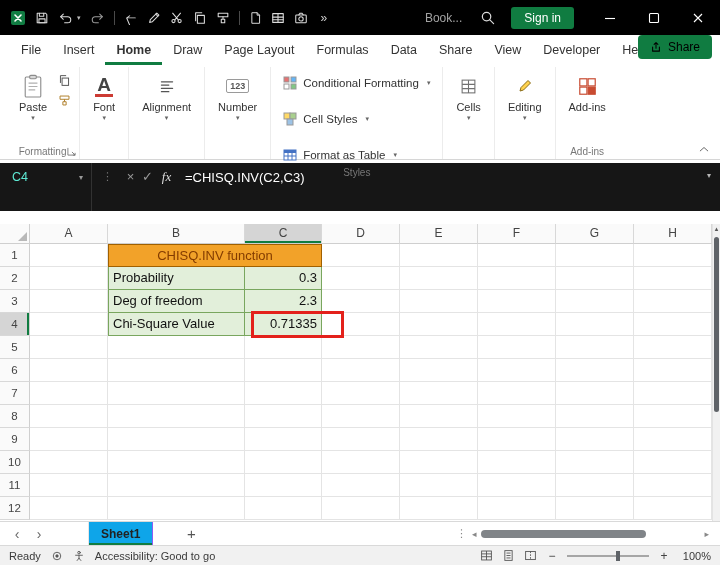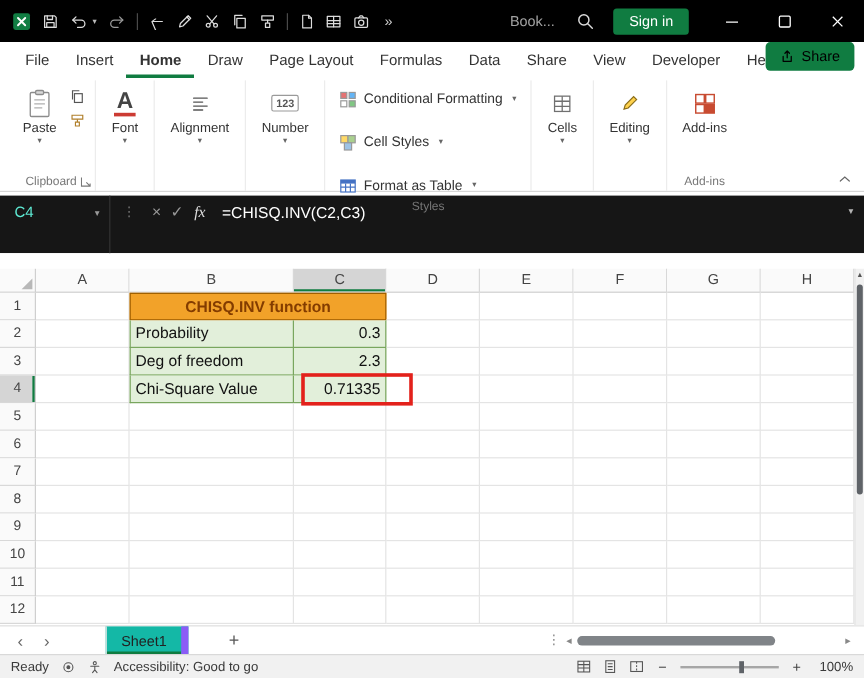--- a/index.html
+++ b/index.html
@@ -78,33 +78,33 @@
   .ch{height:20px;line-height:19px;text-align:center;font-size:12px;color:#444;background:#fafafa;border-right:1px solid #d8d8d8;border-bottom:1px solid #cfcfcf}
   .ch.sel{background:var(--selected-header-bg);box-shadow:inset 0 -2px 0 var(--accent-green)}
   .grid-body{position:absolute;left:0;top:20px}
   .grow{display:flex;height:23px}
   .rh{width:30px;text-align:center;font-size:11.5px;color:#444;line-height:22px;background:#fafafa;border-right:1px solid #cfcfcf;border-bottom:1px solid #d8d8d8}
   .rh.sel{background:var(--selected-header-bg);box-shadow:inset -2px 0 0 var(--accent-green)}
   .cell{border-right:1px solid #e4e4e4;border-bottom:1px solid #e4e4e4;padding:0 4px;font-size:13px;line-height:21px;overflow:hidden;white-space:nowrap;color:#111}
   .col-A{width:78px}.col-B{width:137px}.col-C{width:77px}
   .col-D,.col-E,.col-F,.col-G,.col-H{width:78px}
   .cell.merge-2.col-B{width:214px}
-  .cell.title-cell{background:var(--orange-cell-bg);color:var(--orange-cell-text);font-weight:bold;text-align:center;border:1px solid #a06000}
+  .cell.title-cell{background:var(--orange-cell-bg);color:var(--orange-cell-text);font-weight:normal;text-align:center;border:1px solid #a06000}
   .cell.green-cell{background:var(--green-cell-bg);border-right:1px solid var(--green-cell-border);border-bottom:1px solid var(--green-cell-border)}
   .cell.green-cell.first{border-left:1px solid var(--green-cell-border)}
   .cell.num{text-align:right}
   .redbox{position:absolute;left:251px;top:87px;width:93px;height:27px;border:3px solid var(--highlight-red);z-index:4}
   .vscroll{position:absolute;right:0;top:0;bottom:0;width:8px;background:#f1f1f1;border-left:1px solid #e3e3e3}
   .vs-arrow{position:absolute;top:1px;left:0;width:7px;text-align:center;font-size:7px;color:#555}
   .vs-thumb{position:absolute;top:13px;left:1px;width:5px;height:175px;background:#5f6368;border-radius:3px}
 
   
   .tabsbar{height:24px;background:#fff;border-top:1px solid #d9d9d9;display:flex;align-items:center;padding:0 6px}
   .tab-nav{color:#666;font-size:14px;width:22px;text-align:center}
-  .sheettab{margin-left:38px;height:100%;display:flex;align-items:center;padding:0 12px;font-size:12px;color:#222;background:#14b8a6;border-left:1px solid #e6e6e6;border-right:6px solid #8b5cf6;box-shadow:inset 0 -2px 0 var(--accent-green);font-weight:normal}
+  .sheettab{margin-left:38px;height:100%;display:flex;align-items:center;padding:0 12px;font-size:12px;color:#222;background:#0ea5e9;border-left:1px solid #e6e6e6;border-right:1px solid #8b5cf6;box-shadow:inset 0 -2px 0 var(--accent-green);font-weight:bold}
   .addsheet{margin-left:28px;color:#555;font-size:15px;width:20px;text-align:center}
   .tab-dots{margin-left:auto;color:#888;font-size:11px}
   .hs-arrow{color:#888;font-size:9px;margin:0 5px}
   .hscroll{width:218px;height:10px;position:relative}
   .hs-thumb{position:absolute;left:0;top:1px;height:8px;width:165px;background:#808488;border-radius:4px}
 
   
   .statusbar{height:20px;background:#f1f1f1;border-top:1px solid #d9d9d9;display:flex;align-items:center;padding:0 9px;font-size:11px;color:#3a3a3a;gap:10px}
   .sb-icon{display:flex;align-items:center;color:#555}
   .sb-right{margin-left:auto;display:flex;align-items:center;gap:9px}
@@ -298,21 +298,21 @@
           <button><span><svg width="13" height="13" viewBox="0 0 16 16" fill="none" stroke="currentColor" stroke-width="1.2">
                   <rect x="5" y="5" width="8" height="9"></rect>
                   <path d="M3 11V2h7"></path>
                 </svg></span></button>
           <button><span><svg width="13" height="13" viewBox="0 0 16 16" fill="none" stroke="#b07f2a" stroke-width="1.2">
                   <path d="M2.5 2.5h11v4h-11z"></path>
                   <path d="M8 6.5v3M6 9.5h4v4H6z"></path>
                 </svg></span></button>
         </div>
       </div>
-      <div class="rgroup-label"><span>Clipboard</span></div>
+      <div class="rgroup-label"><span>Formatting</span></div>
       <span class="launcher">
           <svg width="9" height="9" viewBox="0 0 10 10" fill="none" stroke="#777" stroke-width="1">
             <path d="M1 1v8h8M5.5 5.5l3.5 3.5M9 6.5V9H6.5"></path>
           </svg>
         </span>
     </div>
 
     <div class="rgroup">
       <button class="bigbtn">
         <span class="bigicon">

